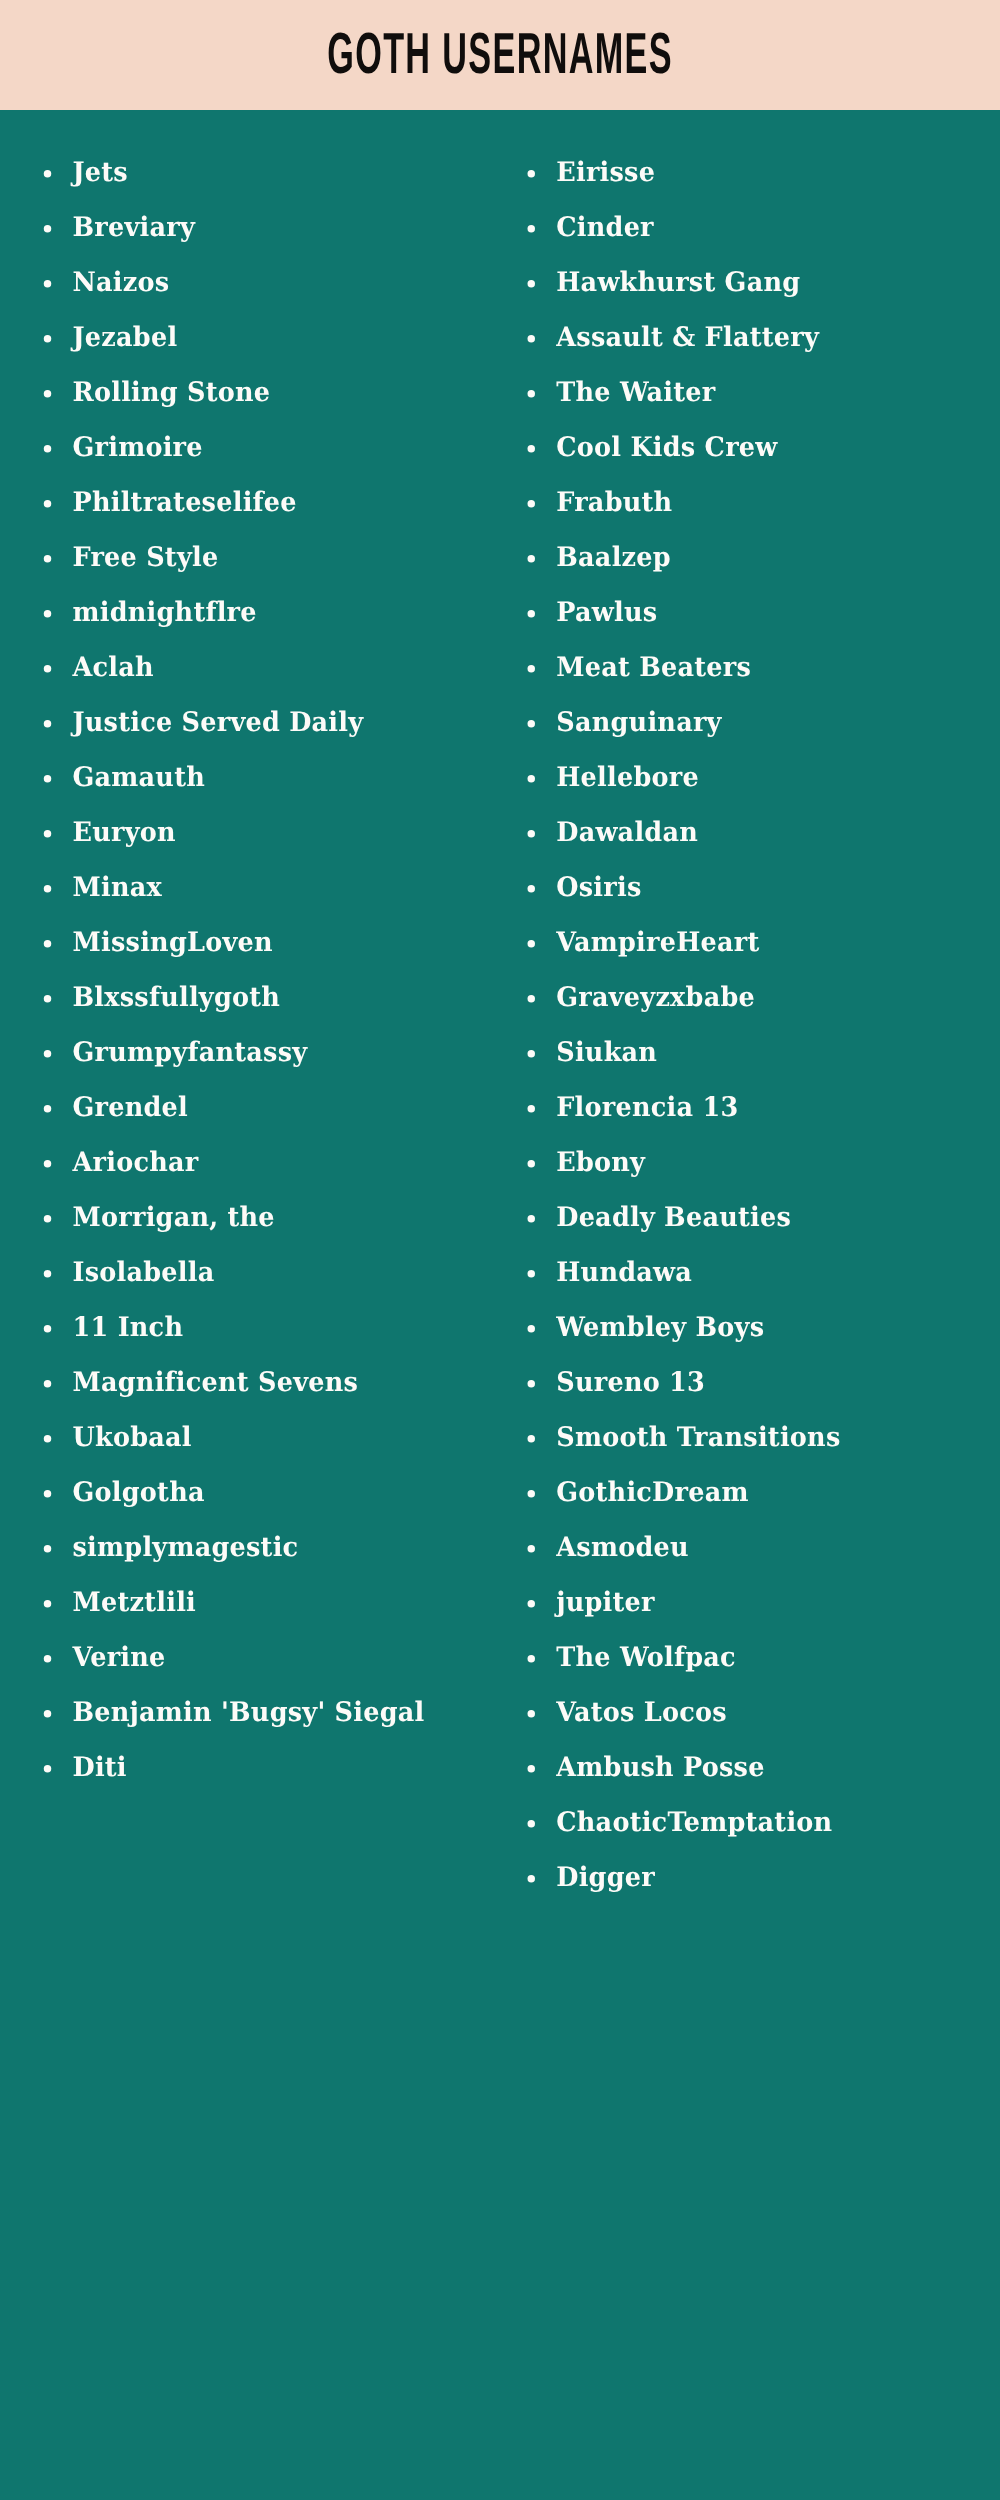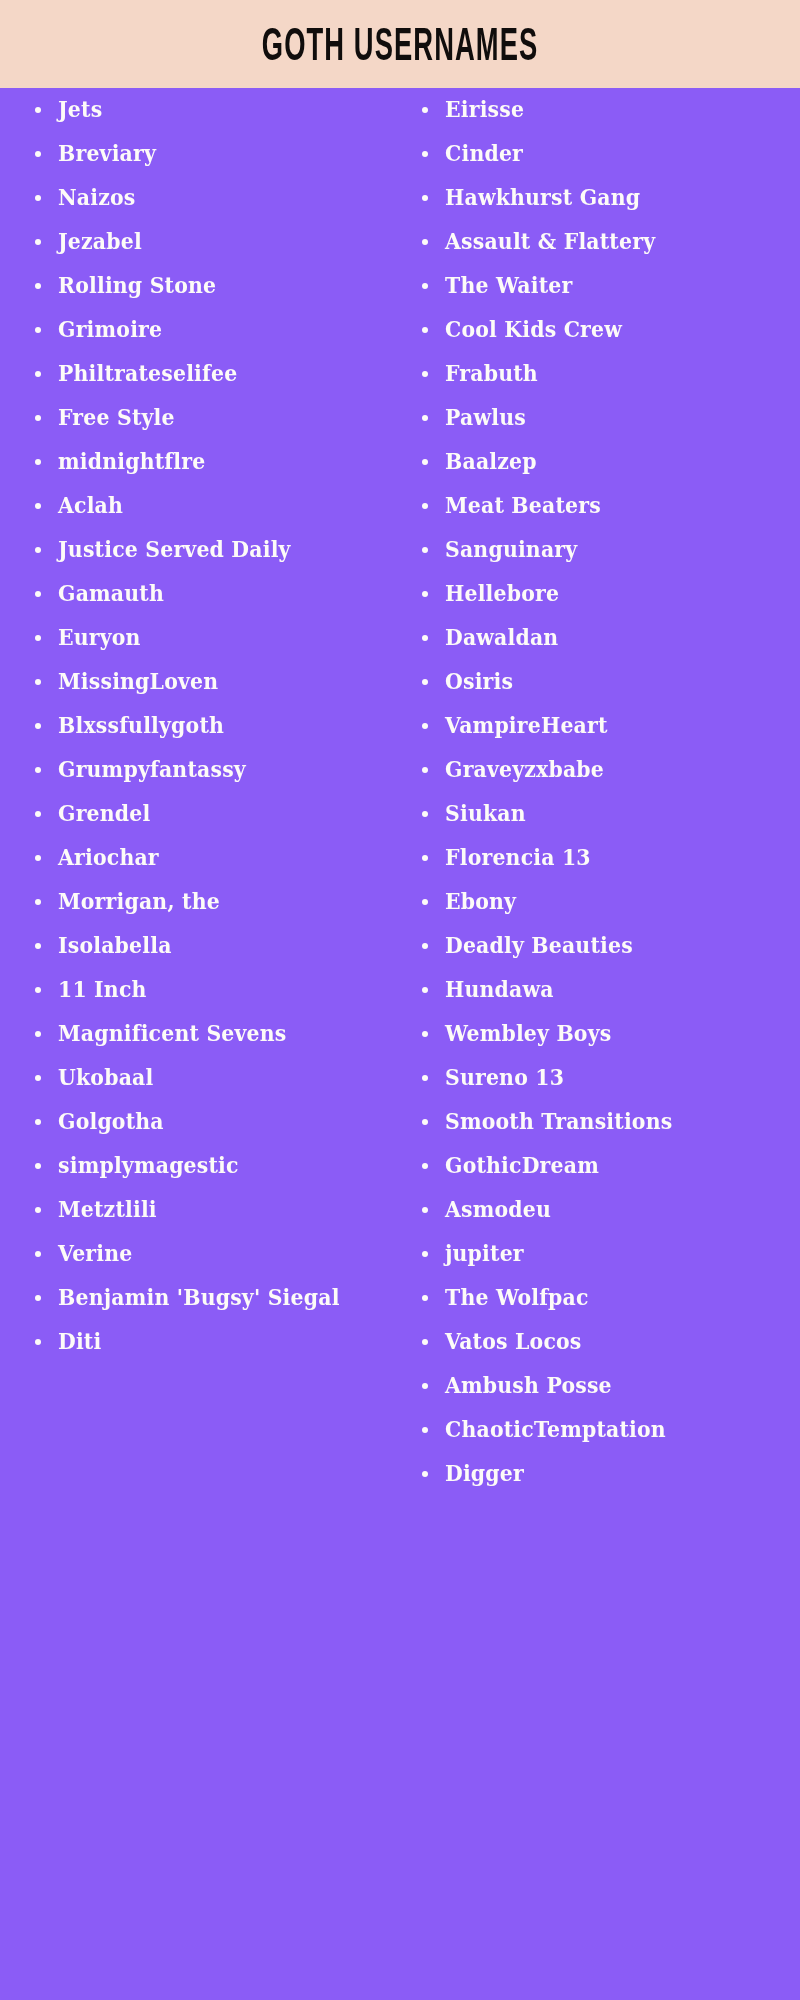--- a/index.html
+++ b/index.html
@@ -10,21 +10,21 @@
     width: 800px;
     height: 2000px;
     background: #40332f;
     font-family: "DejaVu Serif", serif;
     overflow: hidden;
   }
   .page {
     position: relative;
     width: 800px;
     height: 2000px;
-    background: #8b5cf6;
+    background: #0f766e;
     box-sizing: border-box;
   }
   .header-band {
     width: 100%;
     height: 88px;
     background: #f4d7c7;
     display: flex;
     align-items: center;
     justify-content: center;
     box-sizing: border-box;
@@ -38,21 +38,21 @@
     text-transform: uppercase;
     transform: scaleX(0.72) scaleY(1.22);
     transform-origin: center center;
     white-space: nowrap;
     line-height: 1;
   }
   .columns {
     display: flex;
     flex-direction: row;
     align-items: flex-start;
-    padding-top: 0;
+    padding-top: 29px;
     box-sizing: border-box;
   }
   .col {
     box-sizing: border-box;
   }
   .col-left {
     width: 415px;
     padding-left: 28px;
   }
   .col-right {
@@ -114,20 +114,21 @@
           <li><span class="bullet"></span><span class="label">Jezabel</span></li>
           <li><span class="bullet"></span><span class="label">Rolling Stone</span></li>
           <li><span class="bullet"></span><span class="label">Grimoire</span></li>
           <li><span class="bullet"></span><span class="label">Philtrateselifee</span></li>
           <li><span class="bullet"></span><span class="label">Free Style</span></li>
           <li><span class="bullet"></span><span class="label">midnightflre</span></li>
           <li><span class="bullet"></span><span class="label">Aclah</span></li>
           <li><span class="bullet"></span><span class="label">Justice Served Daily</span></li>
           <li><span class="bullet"></span><span class="label">Gamauth</span></li>
           <li><span class="bullet"></span><span class="label">Euryon</span></li>
+          <li><span class="bullet"></span><span class="label">Minax</span></li>
           <li><span class="bullet"></span><span class="label">MissingLoven</span></li>
           <li><span class="bullet"></span><span class="label">Blxssfullygoth</span></li>
           <li><span class="bullet"></span><span class="label">Grumpyfantassy</span></li>
           <li><span class="bullet"></span><span class="label">Grendel</span></li>
           <li><span class="bullet"></span><span class="label">Ariochar</span></li>
           <li><span class="bullet"></span><span class="label">Morrigan, the</span></li>
           <li><span class="bullet"></span><span class="label">Isolabella</span></li>
           <li><span class="bullet"></span><span class="label">11 Inch</span></li>
           <li><span class="bullet"></span><span class="label">Magnificent Sevens</span></li>
           <li><span class="bullet"></span><span class="label">Ukobaal</span></li>
@@ -142,22 +143,22 @@
 
     <div class="col col-right">
       <ul class="name-list" id="right-list">
           <li><span class="bullet"></span><span class="label">Eirisse</span></li>
           <li><span class="bullet"></span><span class="label">Cinder</span></li>
           <li><span class="bullet"></span><span class="label">Hawkhurst Gang</span></li>
           <li><span class="bullet"></span><span class="label">Assault &amp; Flattery</span></li>
           <li><span class="bullet"></span><span class="label">The Waiter</span></li>
           <li><span class="bullet"></span><span class="label">Cool Kids Crew</span></li>
           <li><span class="bullet"></span><span class="label">Frabuth</span></li>
+          <li><span class="bullet"></span><span class="label">Baalzep</span></li>
           <li><span class="bullet"></span><span class="label">Pawlus</span></li>
-          <li><span class="bullet"></span><span class="label">Baalzep</span></li>
           <li><span class="bullet"></span><span class="label">Meat Beaters</span></li>
           <li><span class="bullet"></span><span class="label">Sanguinary</span></li>
           <li><span class="bullet"></span><span class="label">Hellebore</span></li>
           <li><span class="bullet"></span><span class="label">Dawaldan</span></li>
           <li><span class="bullet"></span><span class="label">Osiris</span></li>
           <li><span class="bullet"></span><span class="label">VampireHeart</span></li>
           <li><span class="bullet"></span><span class="label">Graveyzxbabe</span></li>
           <li><span class="bullet"></span><span class="label">Siukan</span></li>
           <li><span class="bullet"></span><span class="label">Florencia 13</span></li>
           <li><span class="bullet"></span><span class="label">Ebony</span></li>

